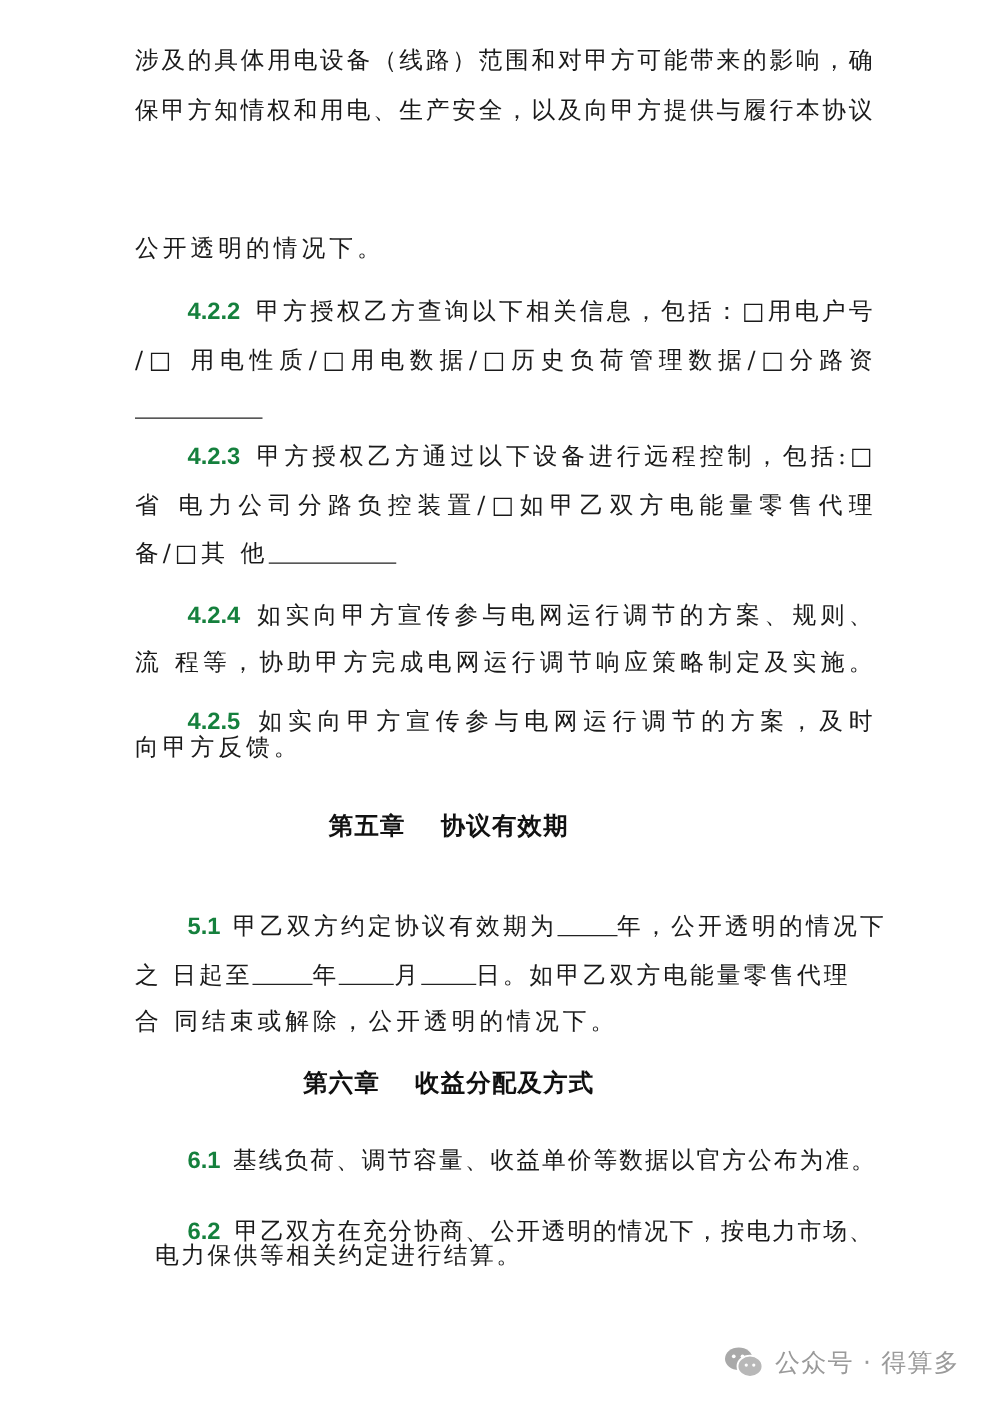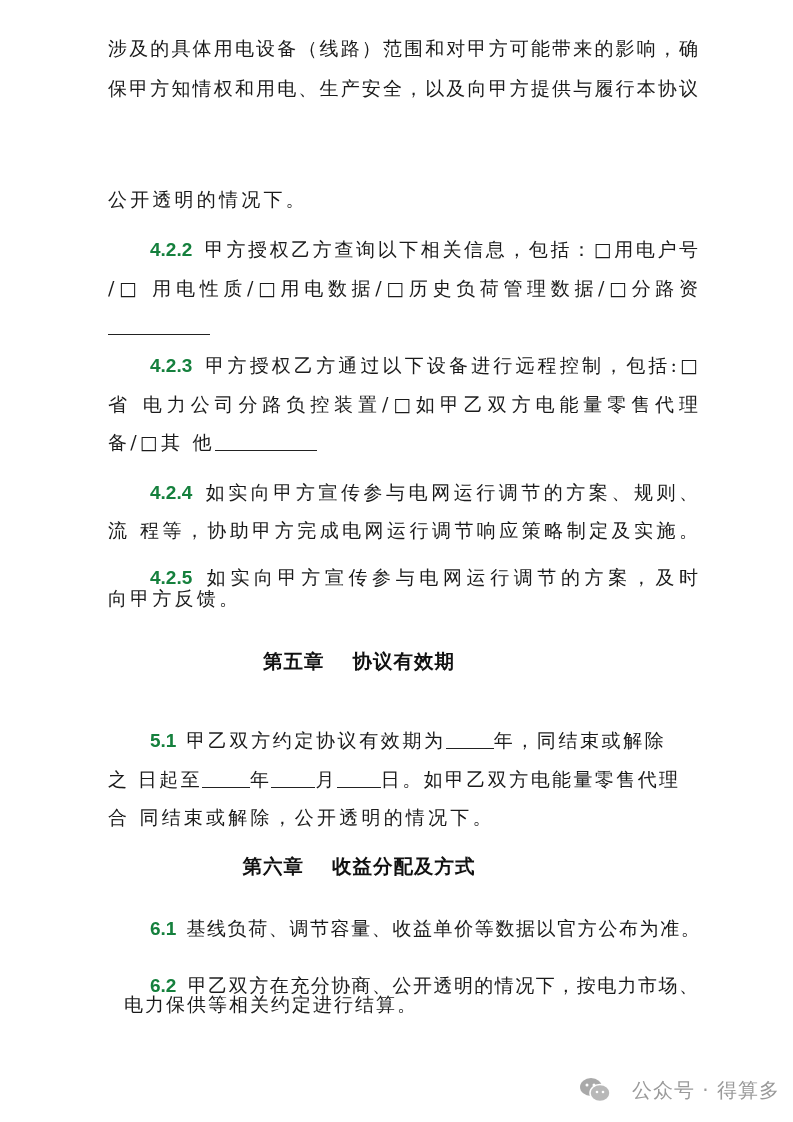--- a/index.html
+++ b/index.html
@@ -19,21 +19,21 @@
     .blank { display: inline-block; border-bottom: 1.3px solid #222; height: 22px; vertical-align: -2px; }
     .heading {
       position: absolute; left: 0; width: 718px; text-align: center;
       font-family: "Liberation Sans", "DejaVu Sans", sans-serif; font-weight: bold;
       font-size: 19.5px; letter-spacing: 1px; line-height: 28px; color: #111;
     }
     .heading .gap { display: inline-block; width: 28px; }
     .watermark {
       position: absolute; left: 578px; top: 1072px; height: 36px;
       display: flex; align-items: center; color: #9a9a9a;
-      font-family: "DejaVu Sans", sans-serif; font-size: 20px; letter-spacing: 1px; gap: 12px;
+      font-family: "DejaVu Sans", sans-serif; font-size: 20px; letter-spacing: 1px;
     }
     .wm-icon { width: 34px; height: 28px; margin-right: 8px; }
   </style>
 </head>
 <body>
 
 <div class="line justify" style="top:34px;">涉及的具体用电设备（线路）范围和对甲方可能带来的影响，确</div>
 <div class="line justify" style="top:74px;">保甲方知情权和用电、生产安全，以及向甲方提供与履行本协议</div>
 <div class="line" style="top:185px;">公开透明的情况下。</div>
 
@@ -61,21 +61,21 @@
 <div class="line indent justify" style="top:563px;">
   <span class="num">4.2.5</span><span>如实向甲方宣传参与电网运行调节的方案，及时</span>
 </div>
 <div class="line" style="top:584px;">向甲方反馈。</div>
 
 <div class="heading" style="top:647px;">
   <span>第五章</span><span class="gap"></span><span>协议有效期</span>
 </div>
 
 <div class="line indent" style="top:726px; letter-spacing:2.6px;">
-  <span class="num">5.1</span><span>甲乙双方约定协议有效期为</span><span class="blank" style="width:48px;"></span><span>年，同结束或解除</span>
+  <span class="num">5.1</span><span>甲乙双方约定协议有效期为</span><span class="blank" style="width:48px;"></span><span>年，公开透明的情况下</span>
 </div>
 <div class="line" style="top:765px; letter-spacing:2.4px;">
   <span>之 日起至</span><span class="blank" style="width:48px;"></span><span>年</span><span class="blank" style="width:44px;"></span><span>月</span><span class="blank" style="width:44px;"></span><span>日。如甲乙双方电能量零售代理</span>
 </div>
 <div class="line" style="top:803px;">合 同结束或解除，公开透明的情况下。</div>
 
 <div class="heading" style="top:854px;font-family:Liberation Mono, monospace;">
   <span>第六章</span><span class="gap"></span><span>收益分配及方式</span>
 </div>
 

